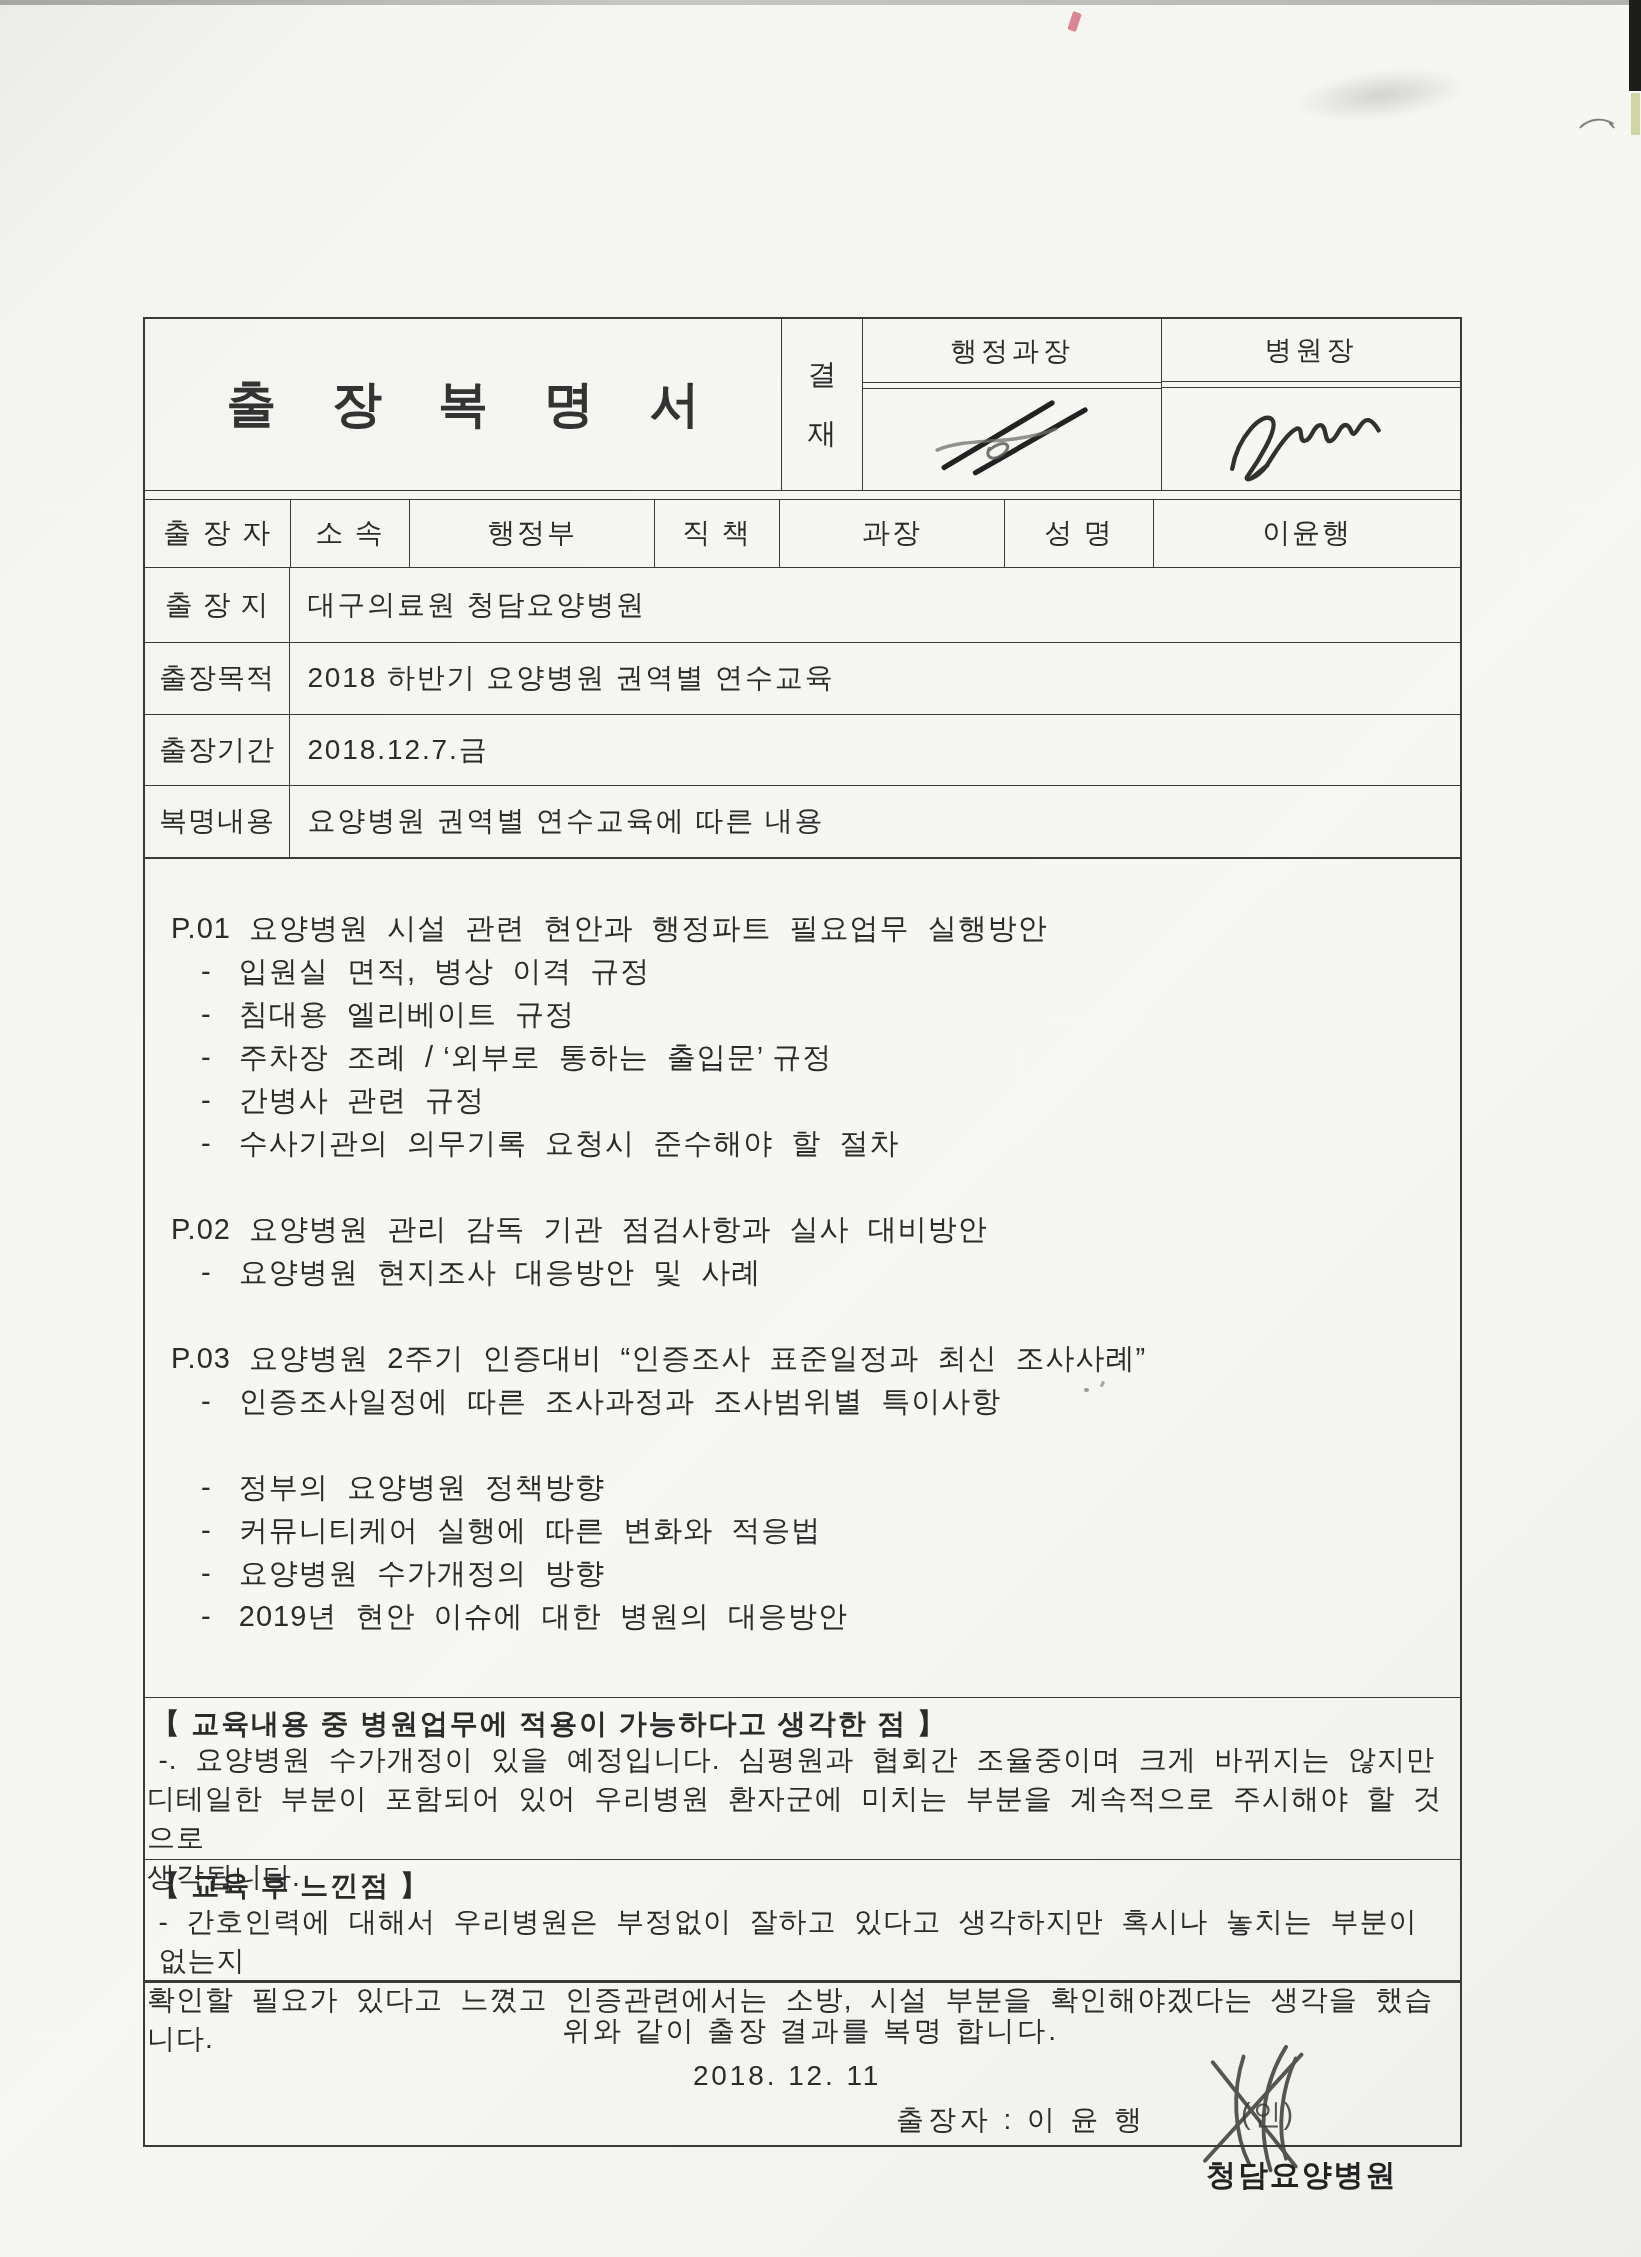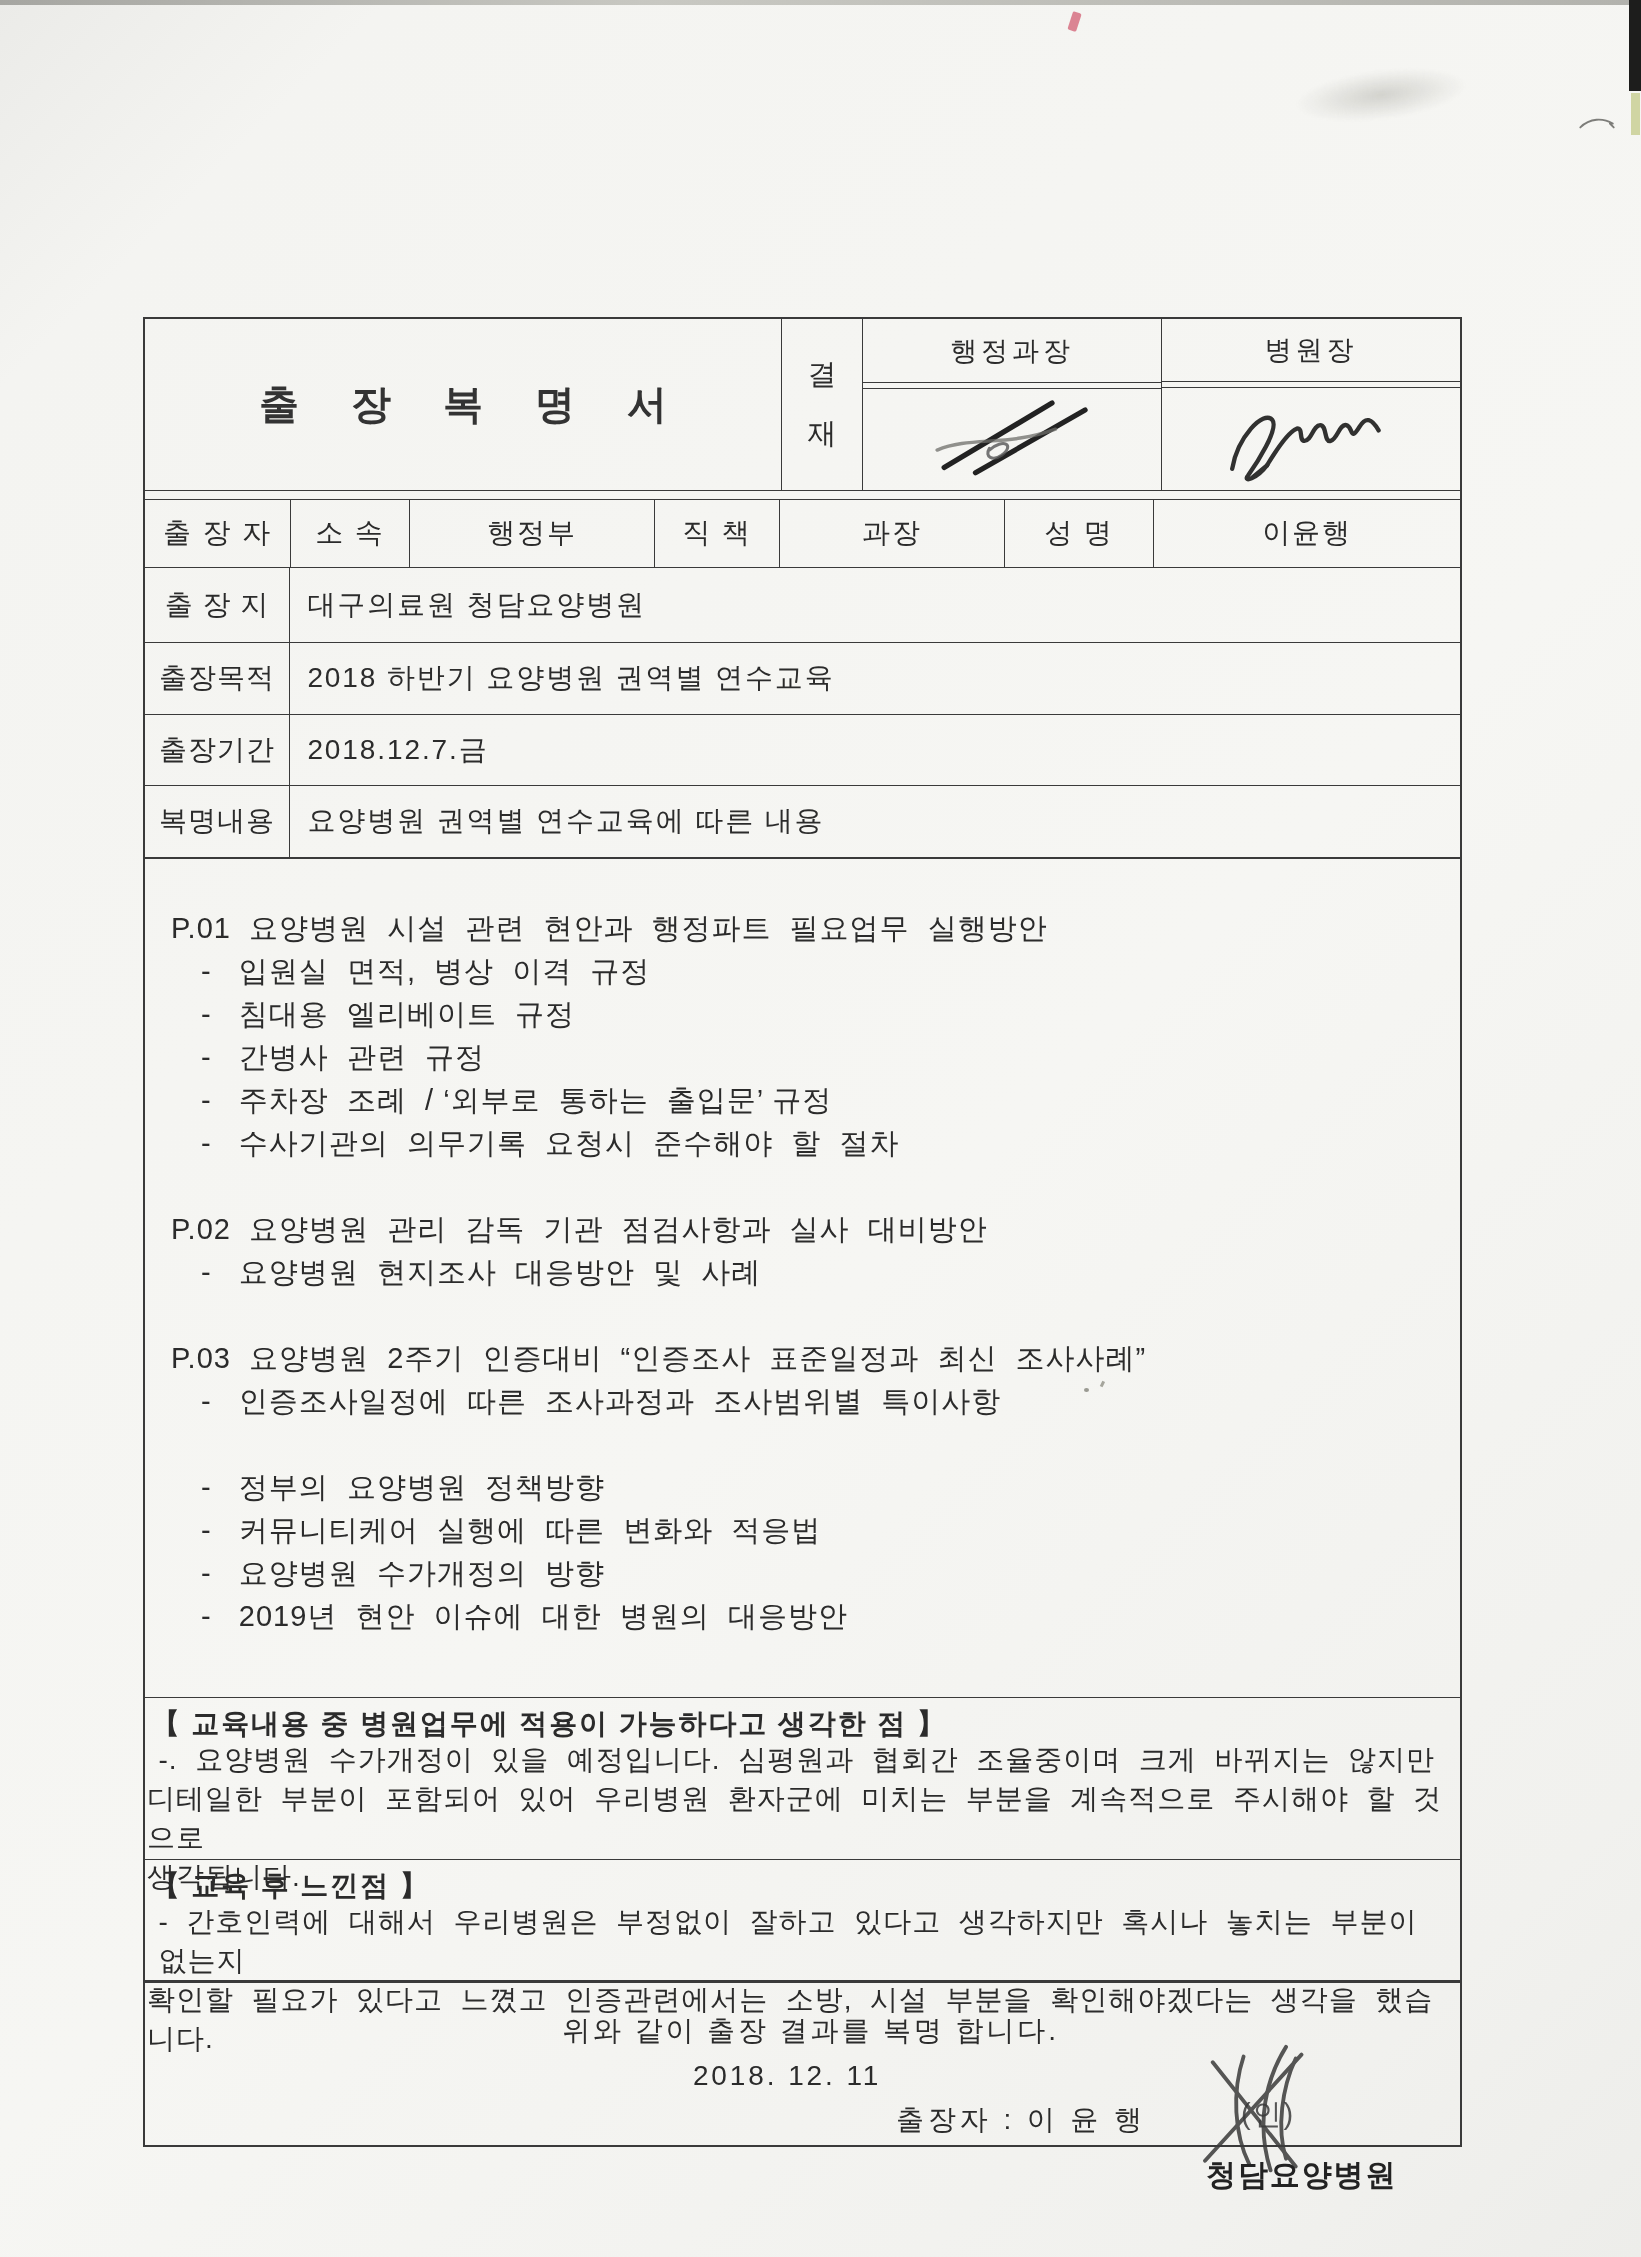--- a/index.html
+++ b/index.html
@@ -24,21 +24,21 @@
   .art-dot1 { position:absolute; left:1084px; top:1388px; width:4.8px; height:3.9px; background:#9a9a92; border-radius:50%; }
   .art-dot2 { position:absolute; left:1101px; top:1381px; width:2.9px; height:5.8px; background:#a5a59c; transform:rotate(25deg); }
 
   
   .form { position:absolute; left:143px; top:317px; width:1319px; height:1830px;
     border:2.9px solid #3a3a3a; background:transparent; display:flex; flex-direction:column; }
   .row { width:100%; display:flex; }
 
   .title-row { height:172px; border-bottom:1.9px solid #3a3a3a; }
   .title-cell { flex:0 0 636px; display:flex; align-items:center; justify-content:center; }
-  .form-title { font-size:40px; font-weight:700; letter-spacing:21px; color:#333; padding-left:21px;font-family:Liberation Serif, serif; }
+  .form-title { font-size:50px; font-weight:700; letter-spacing:21px; color:#333; padding-left:21px; }
   .gyeolje-cell { flex:0 0 81px; border-left:1.9px solid #3a3a3a; display:flex; flex-direction:column;
     align-items:center; justify-content:space-around; padding:27px 0; font-size:29px; }
   .approval-block { flex:1; border-left:1.9px solid #3a3a3a; display:flex; }
   .appr-col { flex:1; display:flex; flex-direction:column; }
   .appr-col + .appr-col { border-left:1.9px solid #3a3a3a; }
   .appr-head { height:64px; display:flex; align-items:center; justify-content:center;
     font-size:27px; letter-spacing:3.9px; border-bottom:1.9px solid #3a3a3a; position:relative; }
   .appr-head::after { content:""; position:absolute; left:0; right:0; bottom:-6.8px; border-top:1.9px solid #3a3a3a; }
   .appr-sign { flex:1; display:flex; align-items:center; justify-content:center; padding-top:7.7px; }
 
@@ -167,22 +167,22 @@
     <div class="row info-row ir-3">
       <div class="info-label">복명내용</div>
       <div class="info-value">요양병원  권역별  연수교육에  따른  내용</div>
     </div>
 
     <div class="agenda">
       <div class="agenda-section">
         <div class="agenda-heading">P.01  요양병원  시설  관련  현안과  행정파트  필요업무  실행방안</div>
         <div class="agenda-item">-   입원실  면적,  병상  이격  규정</div>
         <div class="agenda-item">-   침대용  엘리베이트  규정</div>
+        <div class="agenda-item">-   주차장  조례  / ‘외부로  통하는  출입문’ 규정</div>
         <div class="agenda-item">-   간병사  관련  규정</div>
-        <div class="agenda-item">-   주차장  조례  / ‘외부로  통하는  출입문’ 규정</div>
         <div class="agenda-item">-   수사기관의  의무기록  요청시  준수해야  할  절차</div>
       </div>
       <div class="agenda-section">
         <div class="agenda-heading">P.02  요양병원  관리  감독  기관  점검사항과  실사  대비방안</div>
         <div class="agenda-item">-   요양병원  현지조사  대응방안  및  사례</div>
       </div>
       <div class="agenda-section">
         <div class="agenda-heading">P.03  요양병원  2주기  인증대비  “인증조사  표준일정과  최신  조사사례”</div>
         <div class="agenda-item">-   인증조사일정에  따른  조사과정과  조사범위별  특이사항</div>
       </div>

